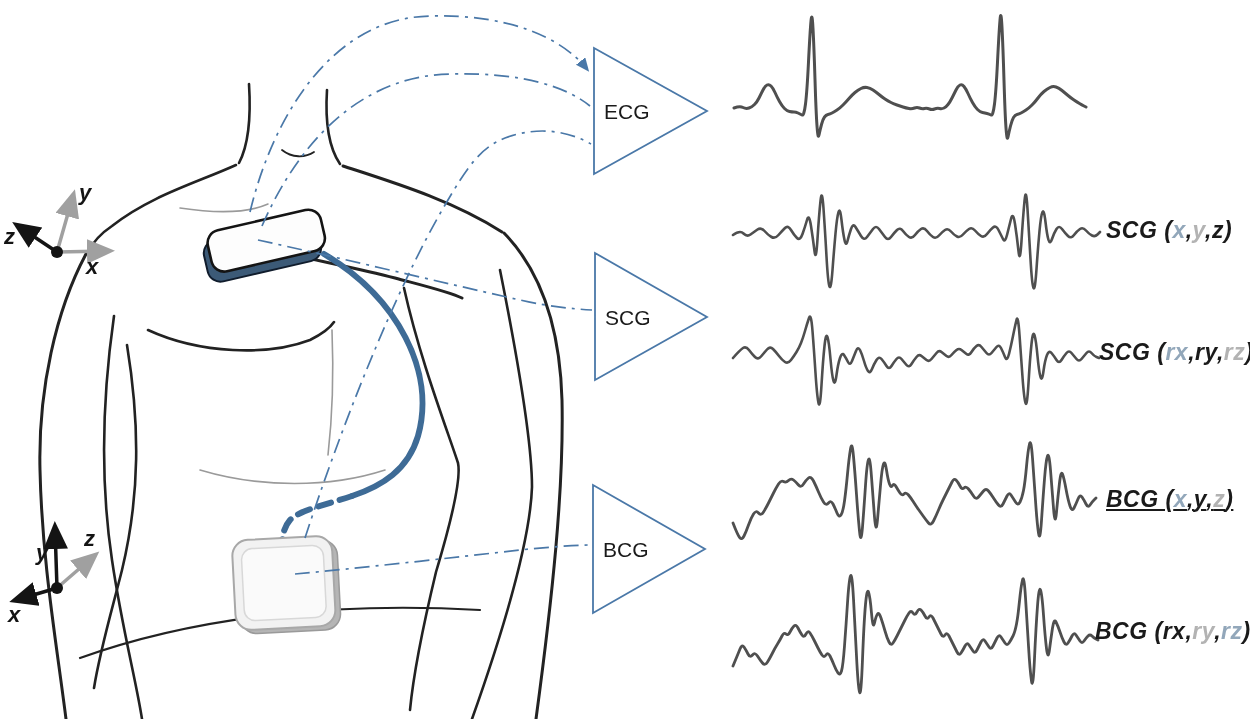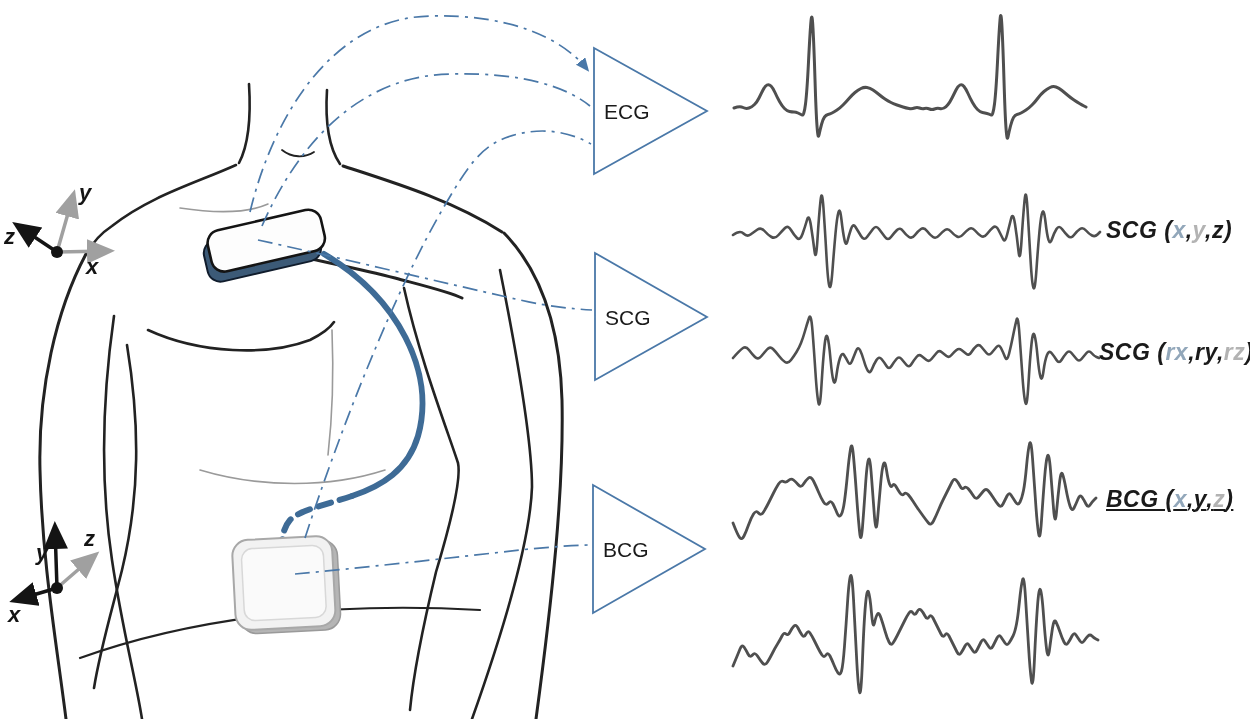--- a/index.html
+++ b/index.html
@@ -126,14 +126,15 @@
         </g>
     <g transform="translate(728,566)">
           <path d="M5,100 Q10,88 12,83 Q14,78 16,81 Q18,84 20,88 Q22,92 24.5,89 Q27,86 29.5,90 Q32,94 34.5,97 Q37,100 39.5,96 Q42,92 44.5,87 Q47,82 49.5,78 Q52,74 54,70 Q56,66 58,68 Q60,70 62,66 Q64,62 66,60 Q68,58 70,62 Q72,66 74,69 Q76,72 78,68 Q80,64 82,67 Q84,70 86,74 Q88,78 90,82 Q92,86 94,89 Q96,92 98,89 Q100,86 102,90 Q104,94 106,99 Q108,104 110,107 Q112,110 113.5,105 Q115,100 116.5,80 Q118,60 119.5,37 Q121,14 122.5,10 Q124,6 125.5,33 Q127,60 128.5,90 Q130,120 131.5,126 Q133,132 134.5,93.5 Q136,55 137.5,38.5 Q139,22 140.5,26 Q142,30 143.5,47 Q145,64 146.5,57 Q148,50 149.5,48 Q151,46 153,52 Q155,58 157,65 Q159,72 161,76 Q163,80 165,77 Q167,74 169,70 Q171,66 173,62 Q175,58 177,54 Q179,50 181,47 Q183,44 185,47 Q187,50 189,46 Q191,42 193,44 Q195,46 197,50 Q199,54 201,51 Q203,48 205,52 Q207,56 209,60 Q211,64 213,68 Q215,72 217,69 Q219,66 221,70 Q223,74 225,78 Q227,82 229,86 Q231,90 233,87 Q235,84 237,80 Q239,76 241,79 Q243,82 245,85 Q247,88 249,84 Q251,80 253,76 Q255,72 257,75 Q259,78 261,81 Q263,84 265,80 Q267,76 269,72 Q271,68 273,71 Q275,74 277,77 Q279,80 281,77 Q283,74 285,70 Q287,66 288.5,58 Q290,50 291.5,35 Q293,20 294.5,14 Q296,8 297.5,31.5 Q299,55 300.5,80 Q302,105 303.5,115 Q305,125 306.5,92.5 Q308,60 309.5,40 Q311,20 312.5,24 Q314,28 315.5,49 Q317,70 318.5,82.5 Q320,95 321.5,83.5 Q323,72 324.5,62 Q326,52 328,56 Q330,60 332,66 Q334,72 336,76 Q338,80 340,77 Q342,74 344,70 Q346,66 348,69 Q350,72 352,75 Q354,78 356,75 Q358,72 360,70 Q362,68 364,70 Q366,72 368,73 L370,74" fill="none" stroke="#4f4f4f" stroke-width="2.8" stroke-linecap="round" stroke-linejoin="round"></path>
         </g>
   </g>
 </svg>
 
 <div class="sig-label" style="left:1106px;top:217px;"><span style="color: rgb(26, 26, 26);">SCG (</span><span style="color: rgb(146, 167, 186);">x</span><span style="color: rgb(26, 26, 26);">,</span><span style="color: rgb(179, 179, 179);">y</span><span style="color: rgb(26, 26, 26);">,</span><span style="color: rgb(26, 26, 26);">z</span><span style="color: rgb(26, 26, 26);">)</span></div>
 <div class="sig-label" style="left:1099px;top:339px;"><span style="color: rgb(26, 26, 26);">SCG (</span><span style="color: rgb(146, 167, 186);">rx</span><span style="color: rgb(26, 26, 26);">,</span><span style="color: rgb(26, 26, 26);">ry</span><span style="color: rgb(26, 26, 26);">,</span><span style="color: rgb(179, 179, 179);">rz</span><span style="color: rgb(26, 26, 26);">)</span></div>
 <div class="sig-label" style="left:1106px;top:486px;text-decoration:underline;"><span style="color: rgb(26, 26, 26);">BCG (</span><span style="color: rgb(146, 167, 186);">x</span><span style="color: rgb(26, 26, 26);">,</span><span style="color: rgb(26, 26, 26);">y</span><span style="color: rgb(26, 26, 26);">,</span><span style="color: rgb(179, 179, 179);">z</span><span style="color: rgb(26, 26, 26);">)</span></div>
+<div class="sig-label" style="left:1095px;top:618px;"><span style="color: rgb(26, 26, 26);">BCG (</span><span style="color: rgb(26, 26, 26);">rx</span><span style="color: rgb(26, 26, 26);">,</span><span style="color: rgb(179, 179, 179);">ry</span><span style="color: rgb(26, 26, 26);">,</span><span style="color: rgb(146, 167, 186);">rz</span><span style="color: rgb(26, 26, 26);">)</span></div>
 
 </div>
 
 </body></html>

